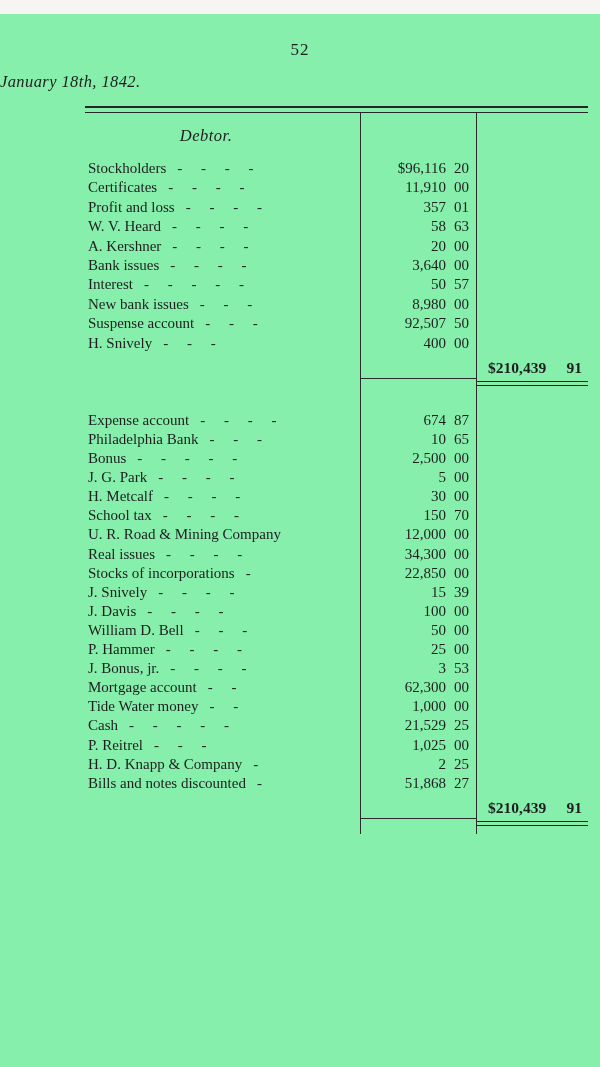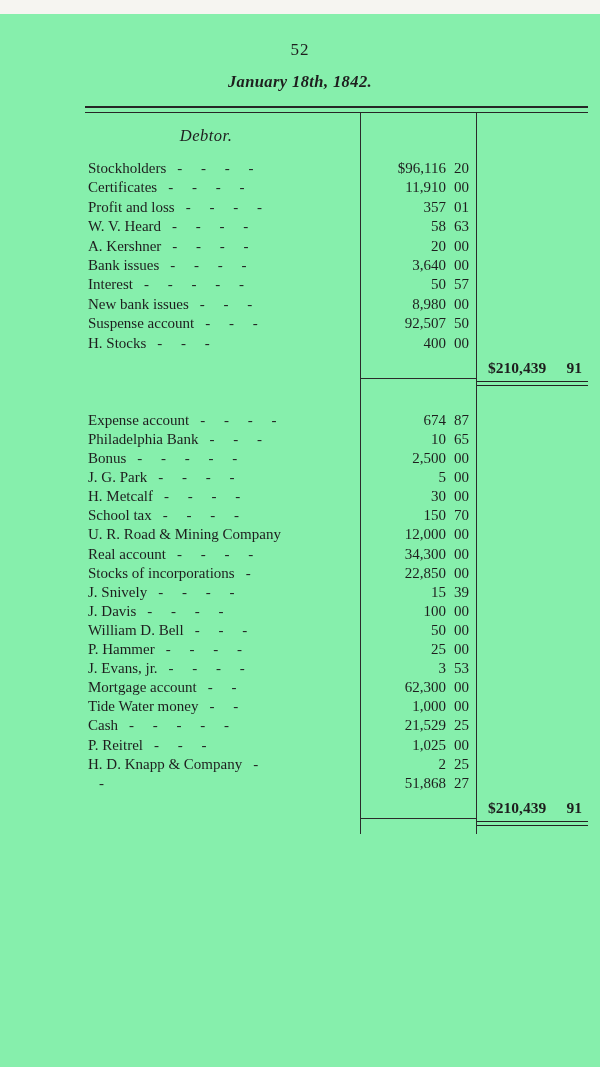--- a/index.html
+++ b/index.html
@@ -17,25 +17,23 @@
     overflow: hidden;
   }
   .page-number {
     padding-top: 26px;
     text-align: center;
     font-size: 17px;
     letter-spacing: 1px;
   }
   .date-line {
     margin-top: 12px;
-    text-align: center;
     font-style: italic;
     font-size: 16.5px;
     letter-spacing: 0.4px;
-    font-weight: bold;
   }
   .ledger {
     margin-top: 14px;
     margin-left: 85px;
     width: 503px;
   }
   .top-rule {
     height: 4px;
     border-top: 2.4px solid #262626;
     border-bottom: 1.2px solid #262626;
@@ -251,21 +249,21 @@
     </div>
     <div class="c-amt">
       <span class="dollars">92,507</span>
       <span class="cents">50</span>
     </div>
     <div class="c-tot"></div>
   </div>
 
   <div class="row">
     <div class="c-name">
-      <span class="acct">H. Stocks</span>
+      <span class="acct">H. Snively</span>
       <span class="dashes">- - -</span>
     </div>
     <div class="c-amt">
       <span class="dollars">400</span>
       <span class="cents">00</span>
     </div>
     <div class="c-tot"></div>
   </div>
 </div>
 
@@ -379,21 +377,21 @@
     </div>
     <div class="c-amt">
       <span class="dollars">12,000</span>
       <span class="cents">00</span>
     </div>
     <div class="c-tot"></div>
   </div>
 
   <div class="row">
     <div class="c-name">
-      <span class="acct">Real account</span>
+      <span class="acct">Real issues</span>
       <span class="dashes">- - - -</span>
     </div>
     <div class="c-amt">
       <span class="dollars">34,300</span>
       <span class="cents">00</span>
     </div>
     <div class="c-tot"></div>
   </div>
 
   <div class="row">
@@ -451,21 +449,21 @@
     </div>
     <div class="c-amt">
       <span class="dollars">25</span>
       <span class="cents">00</span>
     </div>
     <div class="c-tot"></div>
   </div>
 
   <div class="row">
     <div class="c-name">
-      <span class="acct">J. Evans, jr.</span>
+      <span class="acct">J. Bonus, jr.</span>
       <span class="dashes">- - - -</span>
     </div>
     <div class="c-amt">
       <span class="dollars">3</span>
       <span class="cents">53</span>
     </div>
     <div class="c-tot"></div>
   </div>
 
   <div class="row">
@@ -523,20 +521,21 @@
     </div>
     <div class="c-amt">
       <span class="dollars">2</span>
       <span class="cents">25</span>
     </div>
     <div class="c-tot"></div>
   </div>
 
   <div class="row">
     <div class="c-name">
+      <span class="acct">Bills and notes discounted</span>
       <span class="dashes">-</span>
     </div>
     <div class="c-amt">
       <span class="dollars">51,868</span>
       <span class="cents">27</span>
     </div>
     <div class="c-tot"></div>
   </div>
 </div>
 

